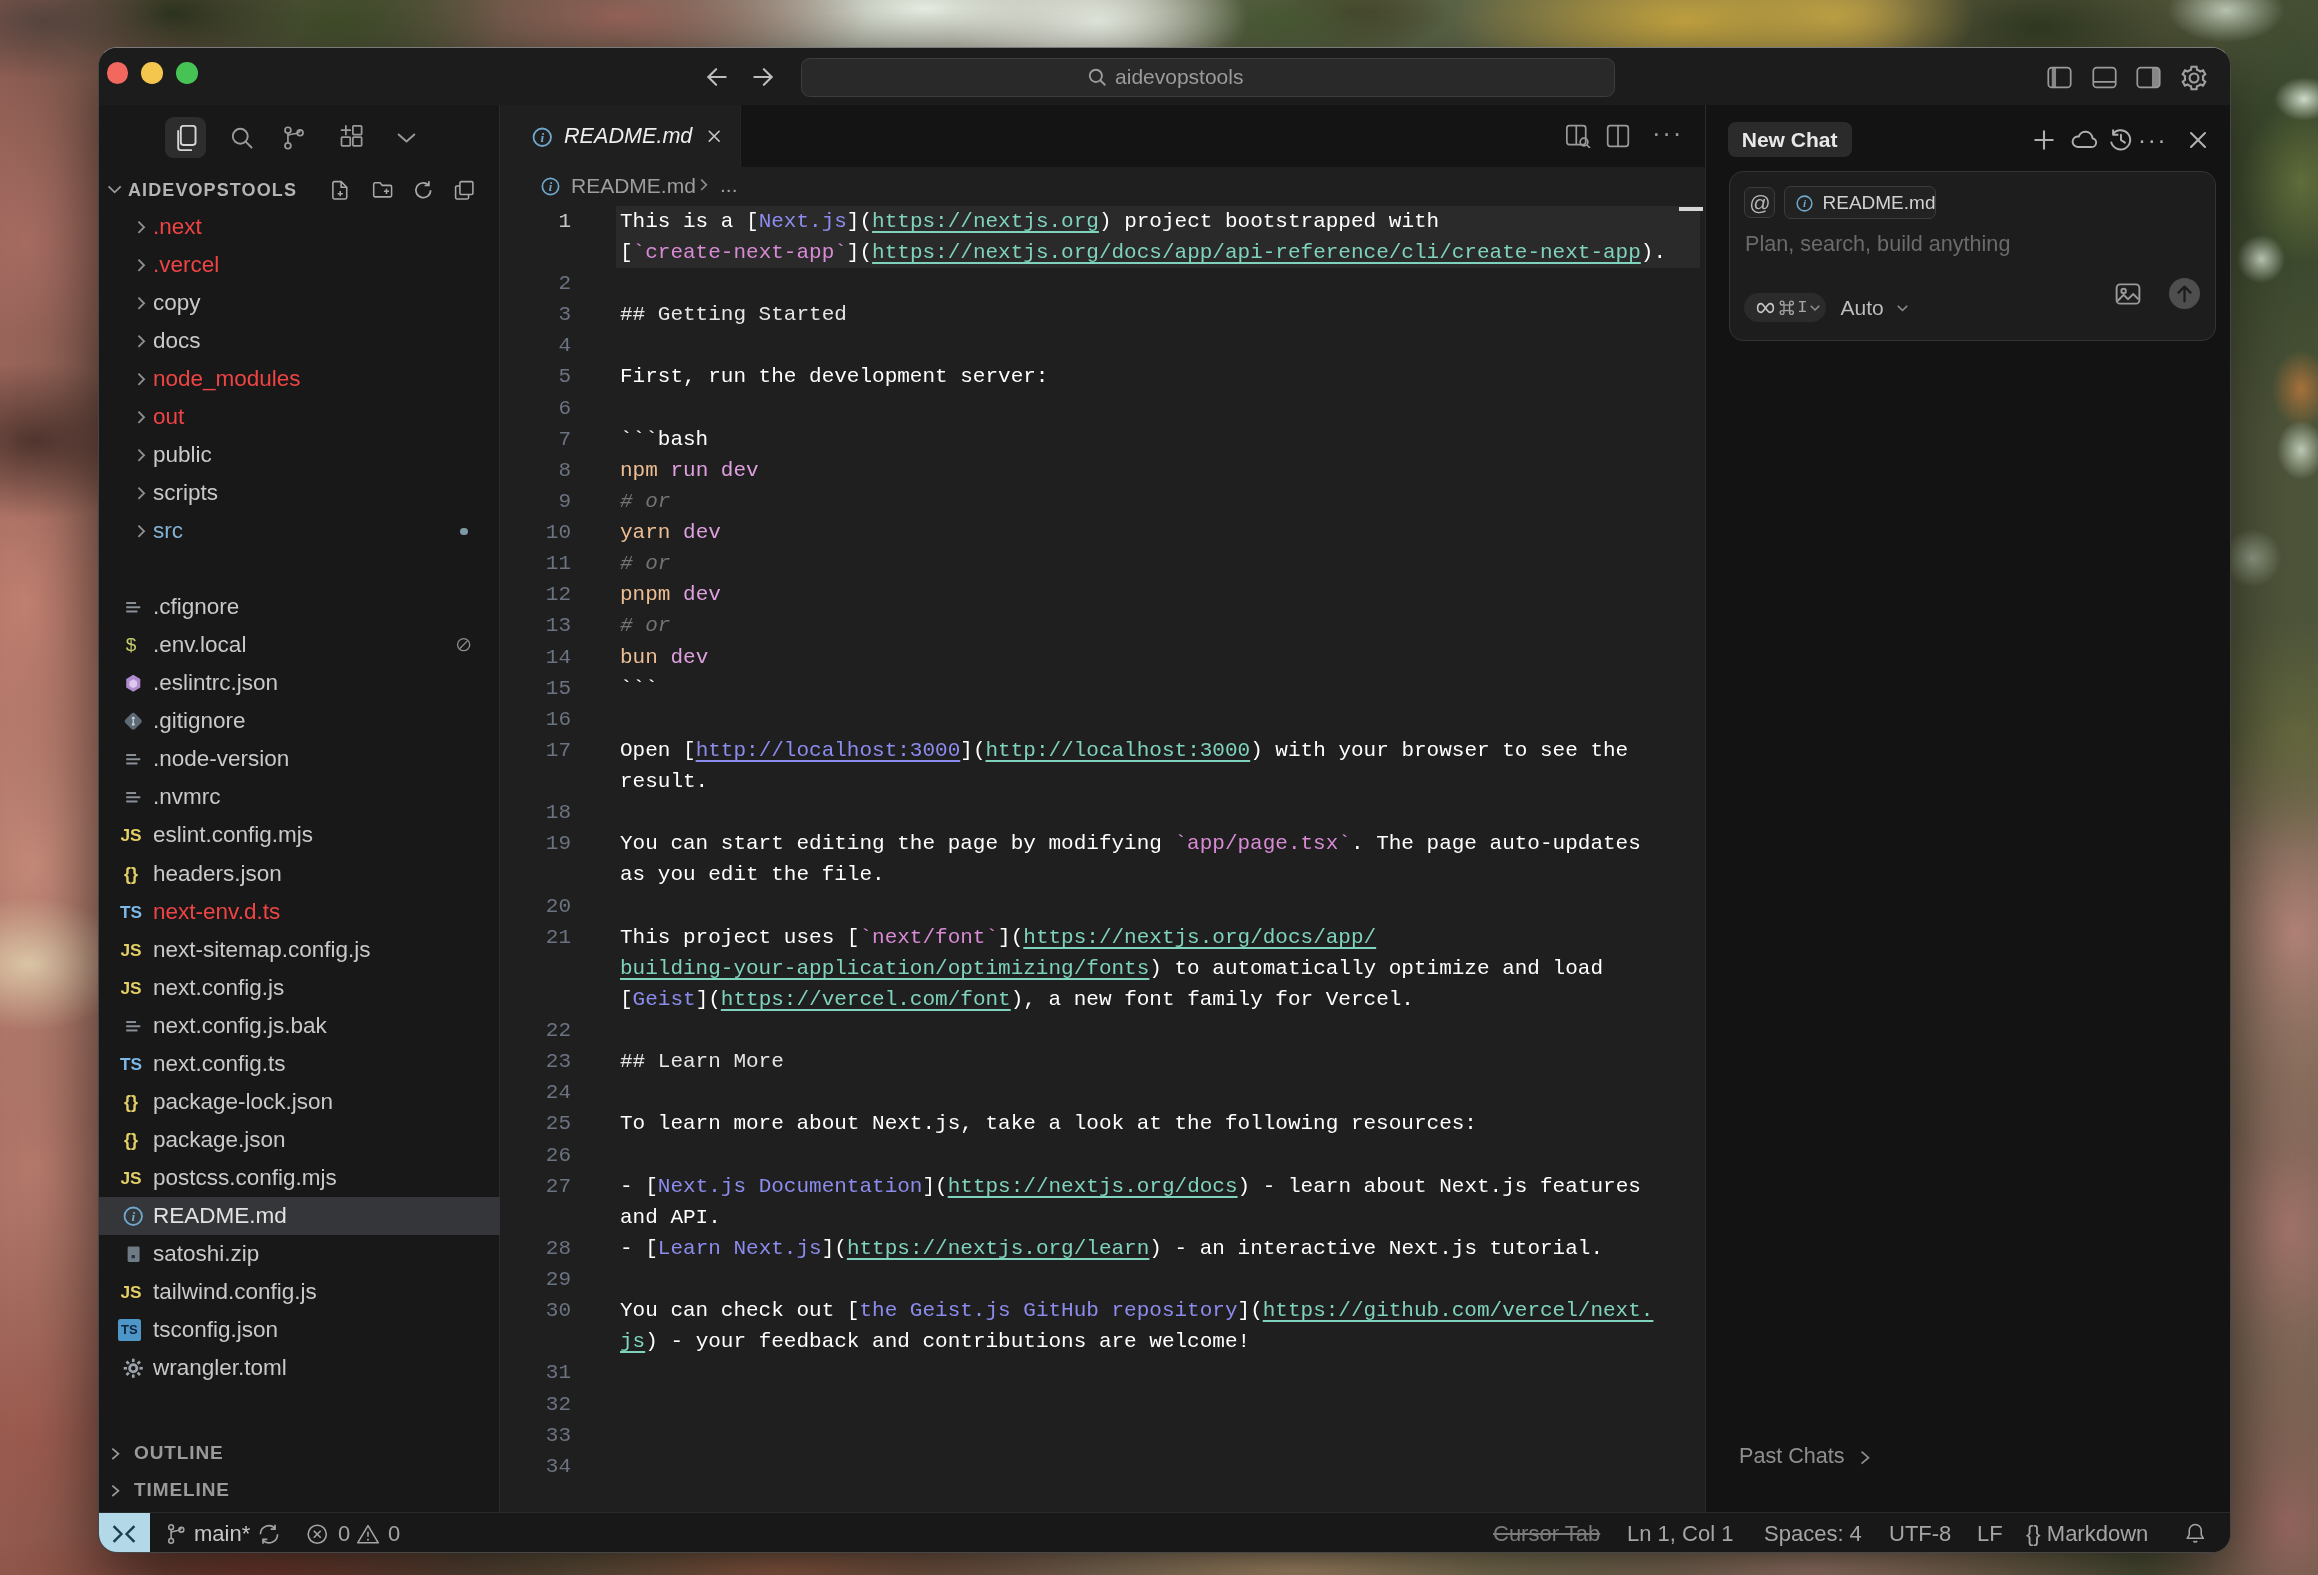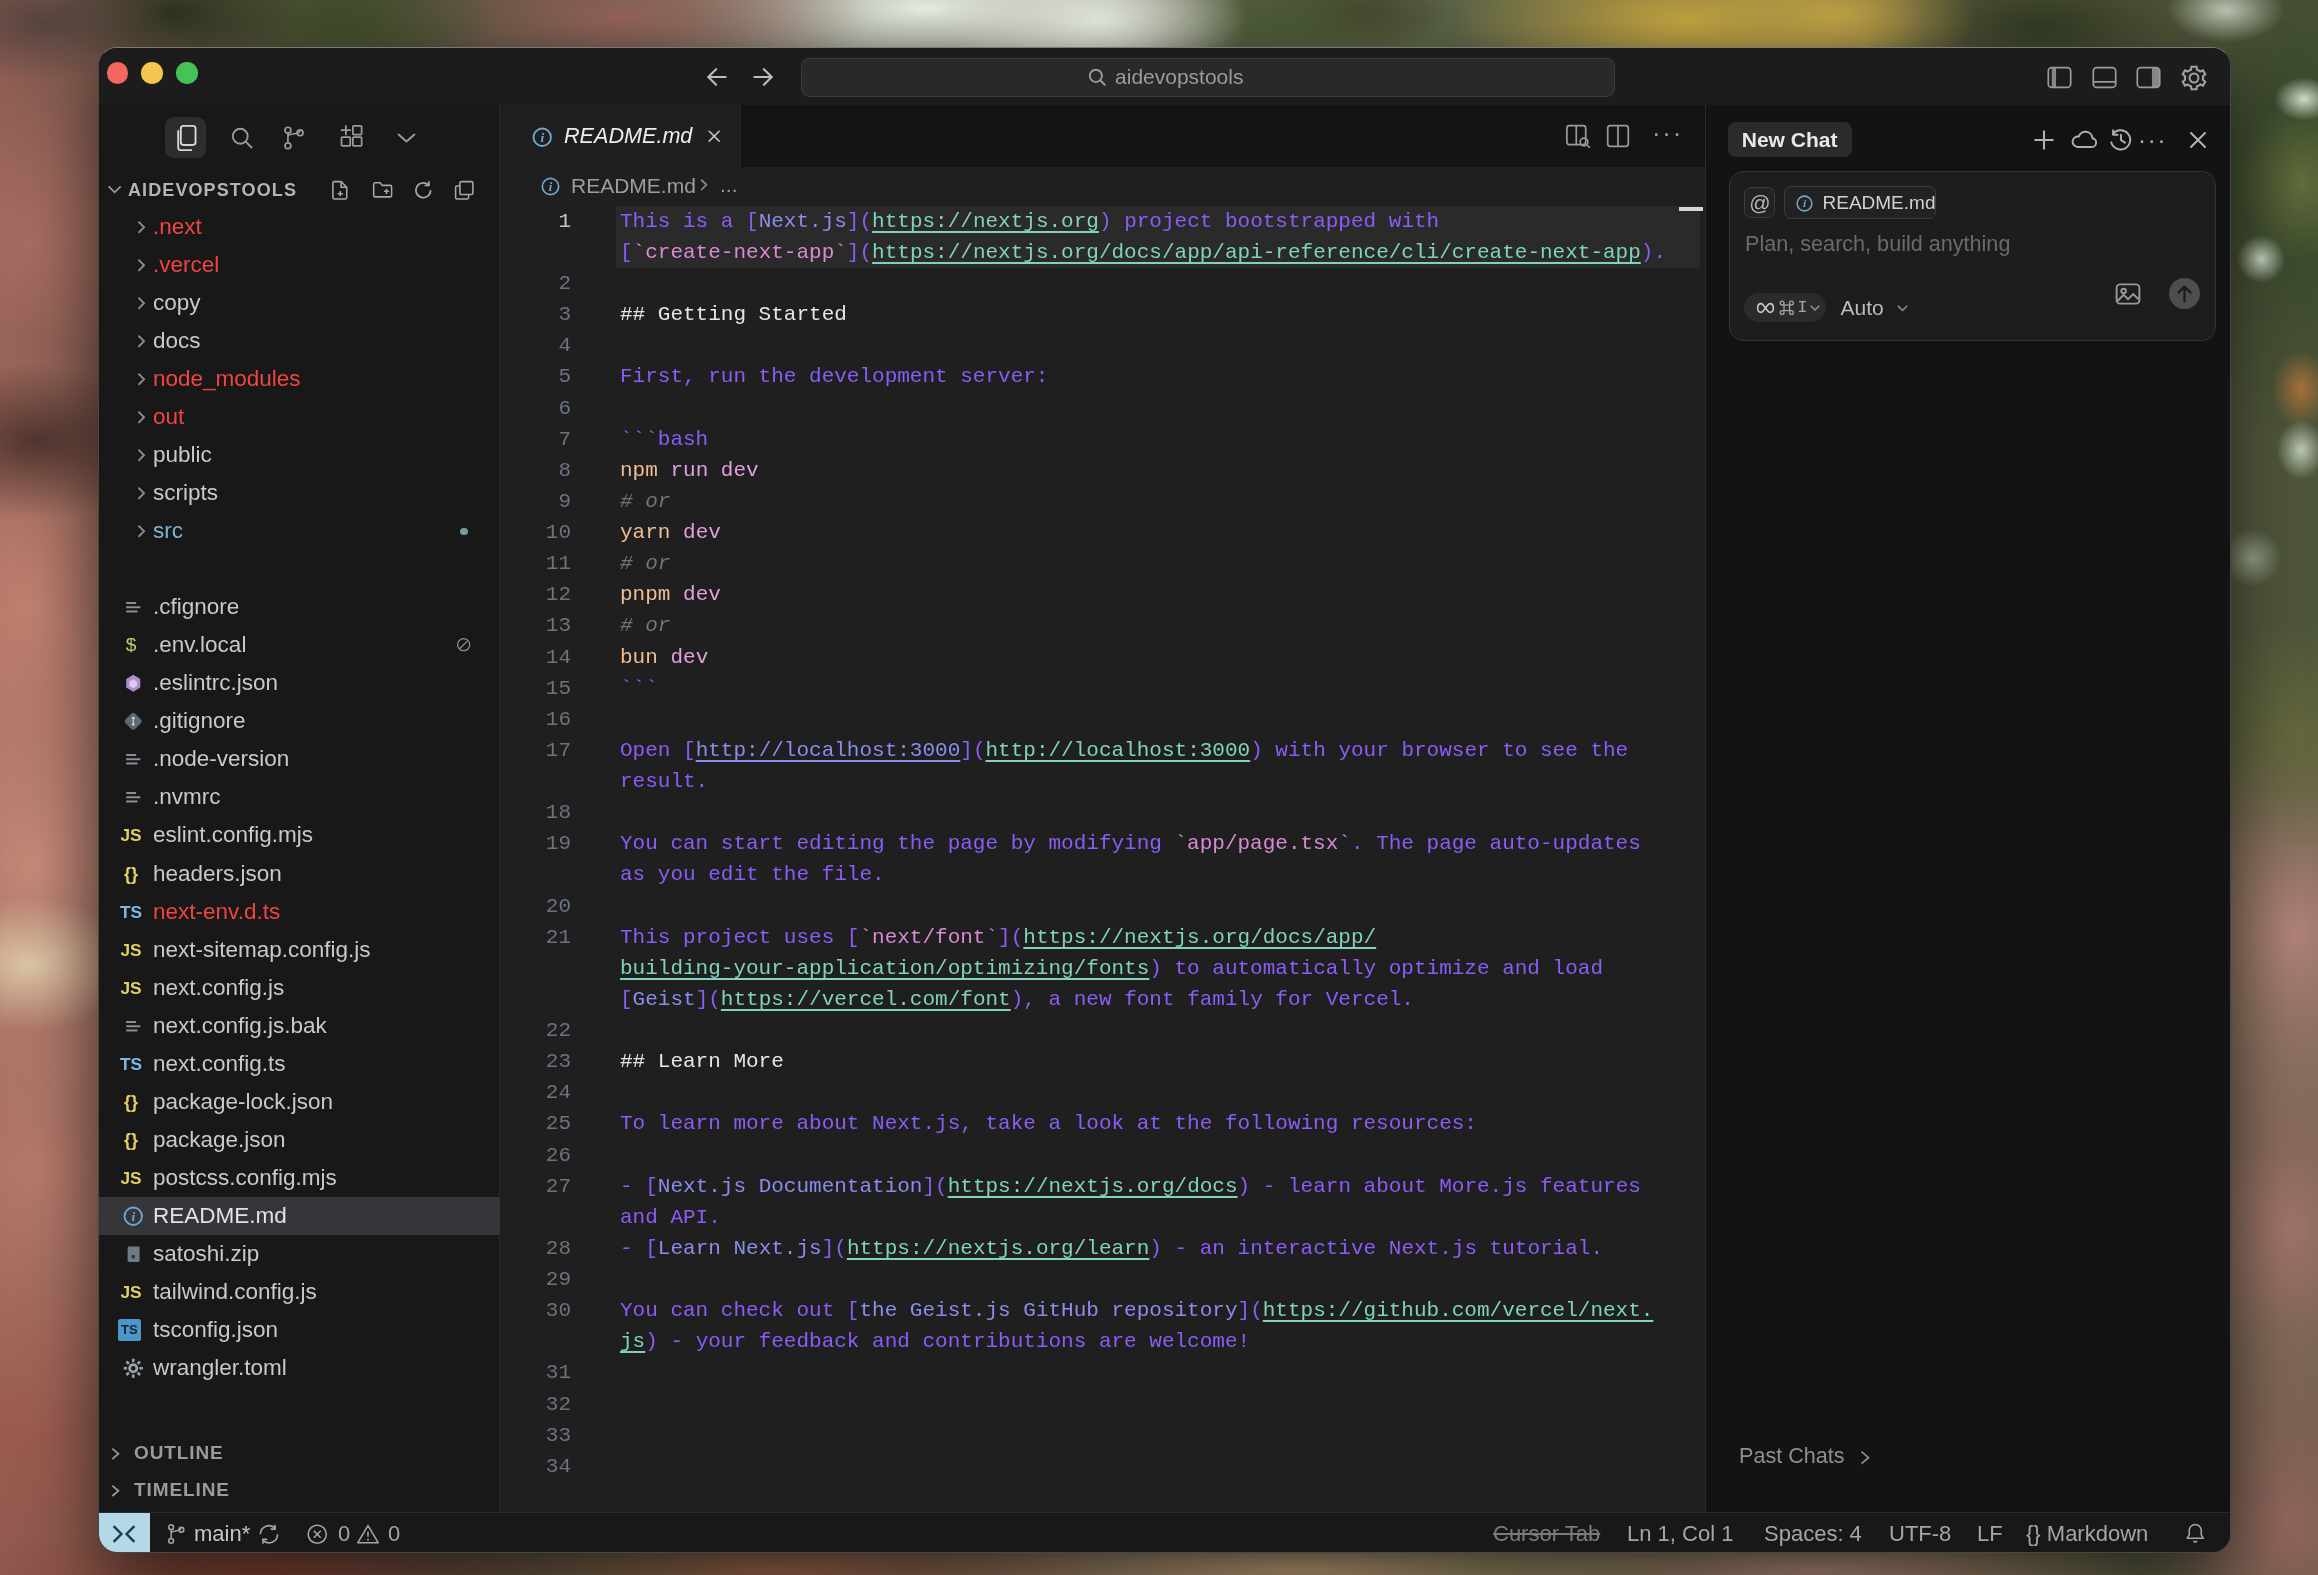--- a/index.html
+++ b/index.html
@@ -62,21 +62,21 @@
 .sect{position:absolute;left:0;width:100%;height:38px;line-height:38px;color:#9a9a9a;font-weight:700;font-size:19px}
 .editor{position:absolute;left:403px;top:57px;width:1203px;height:1407px;background:#1f1f1f}
 .tabstrip{position:absolute;left:0;top:0;width:100%;height:62px;background:#141414}
 .tab{position:absolute;left:0;top:0;width:239px;height:62px;background:#1f1f1f;border-right:0.9px solid #252525}
 .crumb{position:absolute;left:0;top:62px;width:100%;height:38px;background:#1f1f1f}
 .codearea{position:absolute;left:0;top:100px;width:100%;height:1306px;background:#1f1f1f}
 .hl{position:absolute;left:114px;top:0.9px;width:1084px;height:62px;background:#2a2a2a}
 .ln{position:absolute;width:69px;left:0;text-align:right;color:#6b7380;font:21px/31px "Liberation Mono",monospace}
 .ln.cur{color:#c6c6c6}
 .cl{position:absolute;left:118px;white-space:pre;font:21px/31px "Liberation Mono",monospace}
-.w{color:#8b5cf6}
+.w{color:#ffffff}
 .h{color:#e6e6e6;font-weight:400}
 .lk{color:#8b8ced}
 .lku{color:#8b8ced;text-decoration:underline;text-underline-offset:4.3px}
 .u{color:#7fd3bd;text-decoration:underline;text-underline-offset:4.3px}
 .c{color:#d88ad5}
 .cmd{color:#edbe93}
 .arg{color:#e0a0e0}
 .cm{color:#747474;font-style:italic}
 .ovr{position:absolute;left:1177px;top:1.7px;width:24px;height:4.3px;background:#d6d6d6}
 .chat{position:absolute;left:1606px;top:57px;width:526px;height:1407px;background:#131313;border-left:1.7px solid #2a2a2a}
@@ -477,21 +477,21 @@
 <div class="cl" style="top:748px"><span class="u">building-your-application/optimizing/fonts</span><span class="w">)</span><span class="w"> to automatically optimize and load</span></div>
 <div class="cl" style="top:779px"><span class="w">[</span><span class="lk">Geist</span><span class="w">]</span><span class="w">(</span><span class="u">https://vercel.com/font</span><span class="w">)</span><span class="w">, a new font family for Vercel.</span></div>
 <div class="ln" style="top:810px">22</div>
 <div class="ln" style="top:841px">23</div>
 <div class="cl" style="top:841px"><span class="h">## Learn More</span></div>
 <div class="ln" style="top:872px">24</div>
 <div class="ln" style="top:903px">25</div>
 <div class="cl" style="top:903px"><span class="w">To learn more about Next.js, take a look at the following resources:</span></div>
 <div class="ln" style="top:935px">26</div>
 <div class="ln" style="top:966px">27</div>
-<div class="cl" style="top:966px"><span class="w">- </span><span class="w">[</span><span class="lk">Next.js Documentation</span><span class="w">]</span><span class="w">(</span><span class="u">https://nextjs.org/docs</span><span class="w">)</span><span class="w"> - learn about More.js features</span></div>
+<div class="cl" style="top:966px"><span class="w">- </span><span class="w">[</span><span class="lk">Next.js Documentation</span><span class="w">]</span><span class="w">(</span><span class="u">https://nextjs.org/docs</span><span class="w">)</span><span class="w"> - learn about Next.js features</span></div>
 <div class="cl" style="top:997px"><span class="w">and API.</span></div>
 <div class="ln" style="top:1028px">28</div>
 <div class="cl" style="top:1028px"><span class="w">- </span><span class="w">[</span><span class="lk">Learn Next.js</span><span class="w">]</span><span class="w">(</span><span class="u">https://nextjs.org/learn</span><span class="w">)</span><span class="w"> - an interactive Next.js tutorial.</span></div>
 <div class="ln" style="top:1059px">29</div>
 <div class="ln" style="top:1090px">30</div>
 <div class="cl" style="top:1090px"><span class="w">You can check out </span><span class="w">[</span><span class="lk">the Geist.js GitHub repository</span><span class="w">]</span><span class="w">(</span><span class="u">https://github.com/vercel/next.</span></div>
 <div class="cl" style="top:1121px"><span class="u">js</span><span class="w">)</span><span class="w"> - your feedback and contributions are welcome!</span></div>
 <div class="ln" style="top:1152px">31</div>
 <div class="ln" style="top:1184px">32</div>
 <div class="ln" style="top:1215px">33</div>

